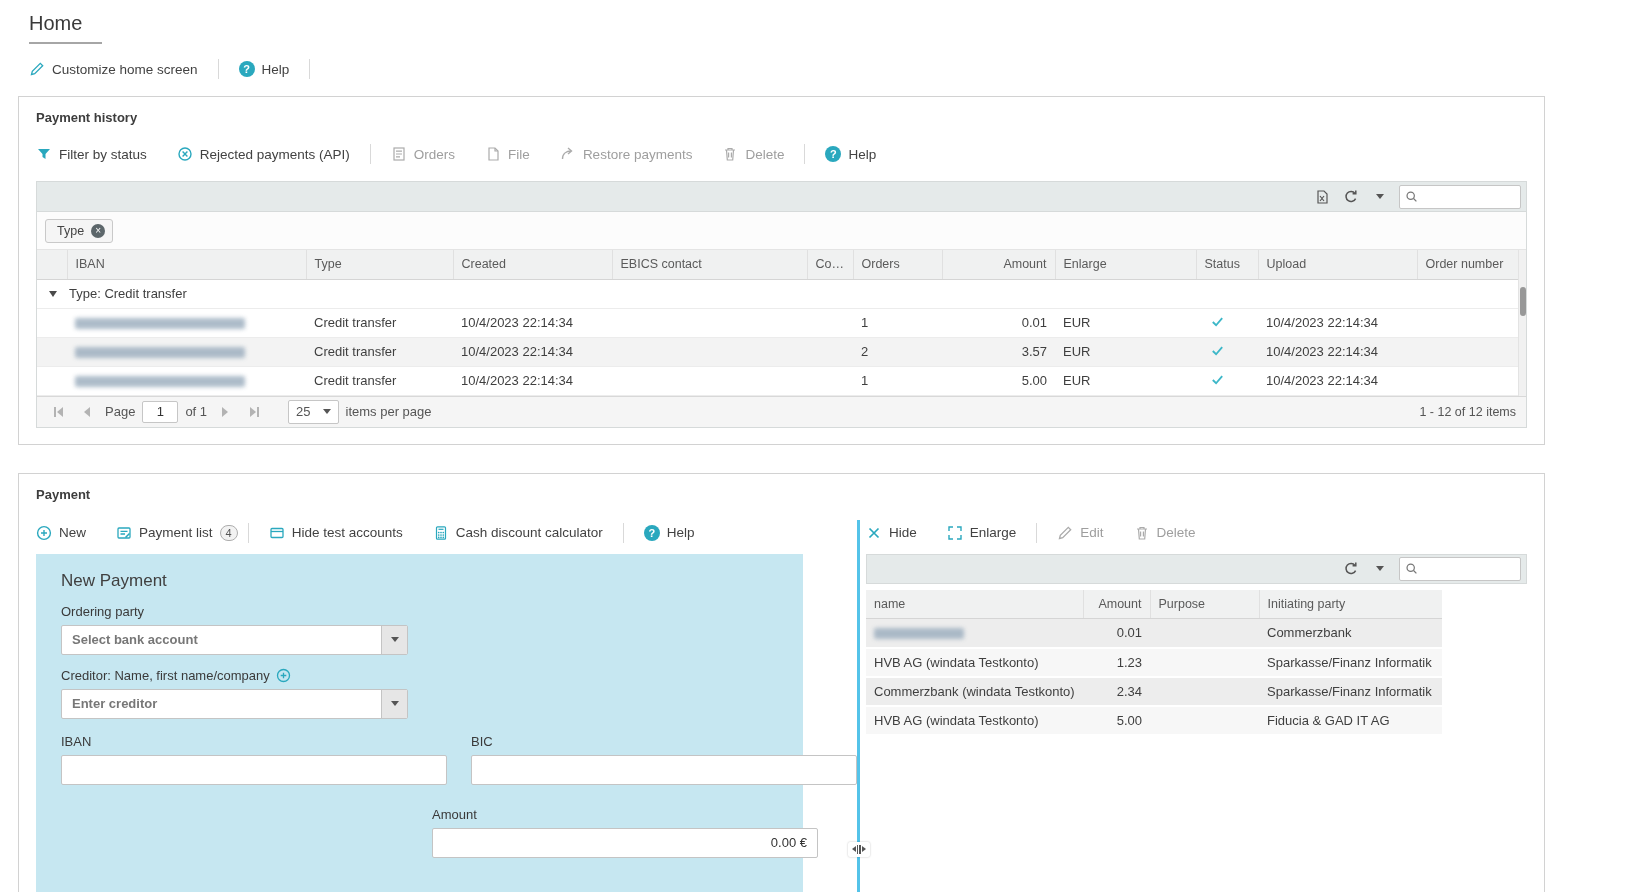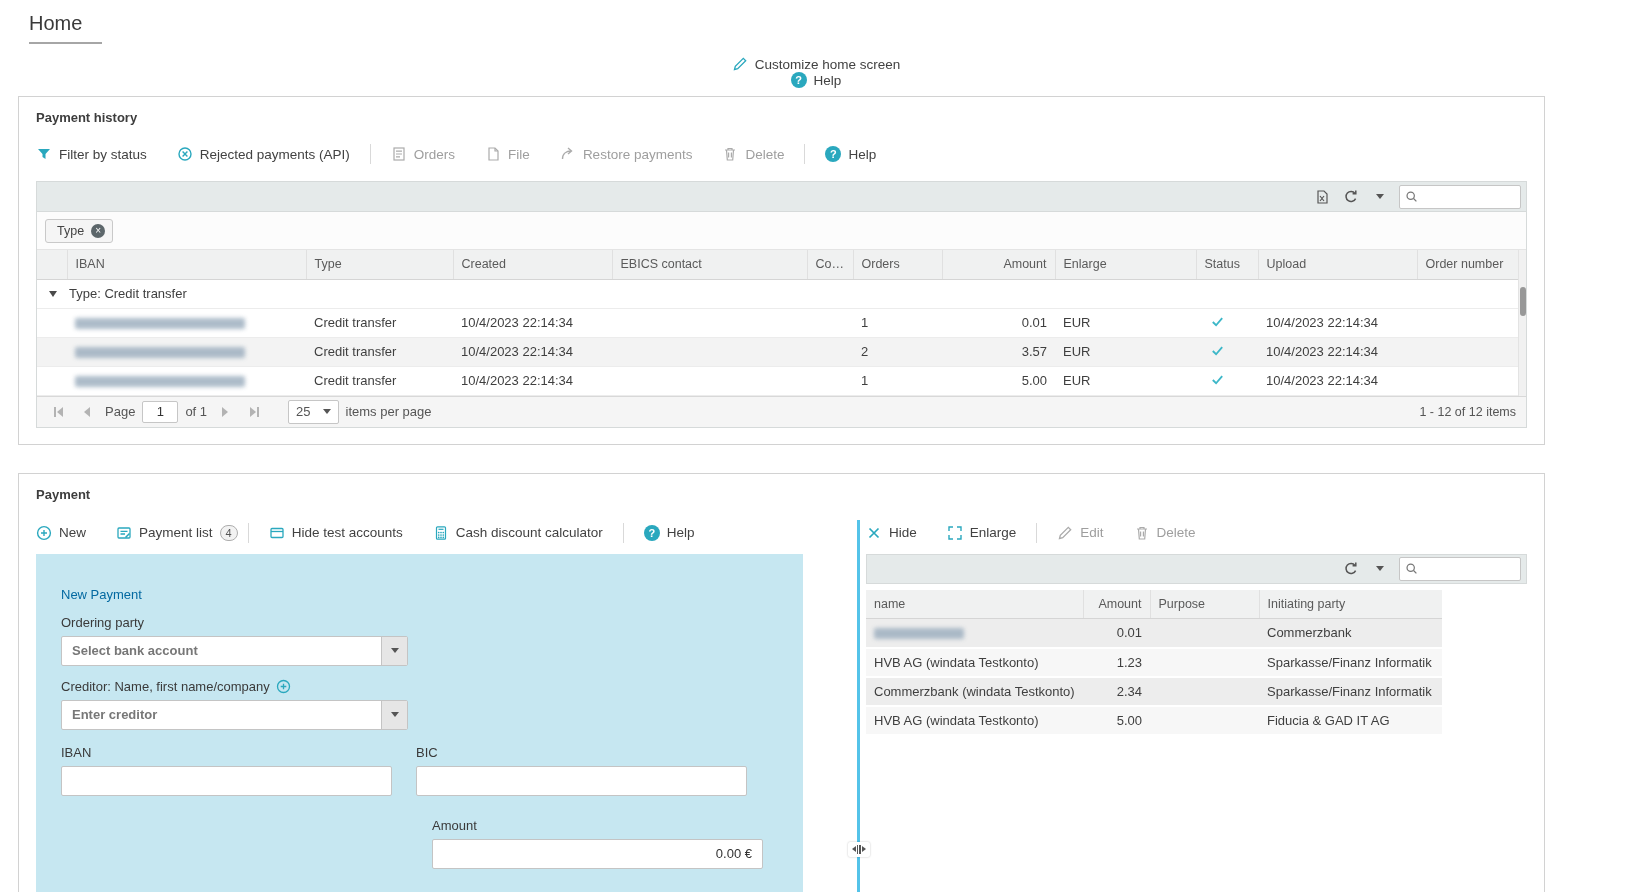--- a/index.html
+++ b/index.html
@@ -17,21 +17,21 @@
   html,body{margin:0;padding:0;}
   body{
     width:1633px;height:892px;overflow:hidden;background:#fff;
     font-family:"Liberation Sans","DejaVu Sans",sans-serif;
     font-size:13px;color:var(--txt);position:relative;
   }
   
   .page-head{padding:12px 0 0 29px;}
   .page-title{display:inline-block;font-size:20px;font-weight:500;color:#3a3a3a;margin:0;
     border-bottom:2px solid #a6a6a6;padding:0 20px 7px 0;}
-  .top-toolbar{display:flex;align-items:center;margin:12px 0 14px 29px;flex-direction:column;}
+  .top-toolbar{display:flex;align-items:center;margin:12px 0 14px 29px;}
   
   .toolbar{display:flex;align-items:center;height:26px;}
   .tb-btn{display:inline-flex;align-items:center;gap:7px;cursor:pointer;margin-right:30px;white-space:nowrap;}
   .tb-btn .icon{color:var(--accent);}
   .tb-btn.disabled{color:var(--muted);}
   .tb-btn.disabled .icon{color:#ababab;}
   .tb-label{font-size:13.5px;}
   .v-sep{width:1px;height:20px;background:#d9d9d9;margin:0 20px 0 -10px;}
   .icon{display:inline-flex;width:16px;height:16px;flex:none;}
   .icon svg{width:100%;height:100%;}
@@ -89,26 +89,26 @@
   .pg-bar{width:2px;height:10px;background:#b3b3b3;}
   .page-input{width:36px;height:22px;border:1px solid #c6c6c6;border-radius:2px;text-align:center;font-size:13px;font-family:inherit;color:#333;outline:none;}
   .page-size{display:inline-flex;align-items:center;gap:12px;height:24px;border:1px solid #c6c6c6;border-radius:2px;
     background:#fff;padding:8px 7px;margin-left:16px;cursor:pointer;}
   .pager-range{margin-left:auto;font-size:12.5px;color:#555;}
   
   .payment-body{display:flex;align-items:stretch;padding:18px 17px 0;}
   .pay-left{width:812px;flex:none;}
   .pay-left .toolbar{margin-bottom:8px;}
   .new-payment-form{width:767px;height:345px;background:var(--blue-form);padding:17px 25px 0;}
-  .np-heading{font-size:13px;font-weight:500;color:#0369a1;margin:16px 0 2px;}
+  .np-heading{font-size:17px;font-weight:500;color:#404040;margin:0 0 2px;}
   .field-label{margin:13px 0 6px;color:#3a3a3a;display:flex;align-items:center;gap:6px;}
   .combo{width:347px;height:30px;background:#fff;border:1px solid #c4c4c4;border-radius:2px;display:flex;overflow:hidden;}
   .combo-text{flex:1;display:flex;align-items:center;padding:0 10px;color:#777;font-weight:bold;}
   .combo-btn{width:26px;background:#e6e6e6;border-left:1px solid #c4c4c4;display:flex;align-items:center;justify-content:center;cursor:pointer;}
-  .text-input{width:331px;height:30px;background:#fff;border:1px solid #c4c4c4;border-radius:2px;padding:0 10px;
+  .text-input{width:386px;height:30px;background:#fff;border:1px solid #c4c4c4;border-radius:2px;padding:0 10px;
     font-size:13px;font-family:inherit;color:#333;outline:none;}
   .iban-bic-row{display:flex;gap:24px;margin-top:15px;}
   .amount-block{margin:22px 0 0 371px;}
   .amount-input{text-align:right;}
   .plus-mini{color:var(--accent);width:15px;height:15px;}
   
   .splitter{width:3px;background:var(--splitter);margin:0 6px 0 9px;position:relative;flex:none;}
   .split-handle{position:absolute;top:322px;left:50%;transform:translateX(-50%);width:22px;height:15px;
     background:#fff;border-radius:2px;display:flex;align-items:center;justify-content:center;gap:1px;cursor:col-resize;box-shadow:0 0 2px rgba(0,0,0,.25);}
   .sh-tri-l{width:0;height:0;border-top:3.5px solid transparent;border-bottom:3.5px solid transparent;border-right:4px solid #555;}

